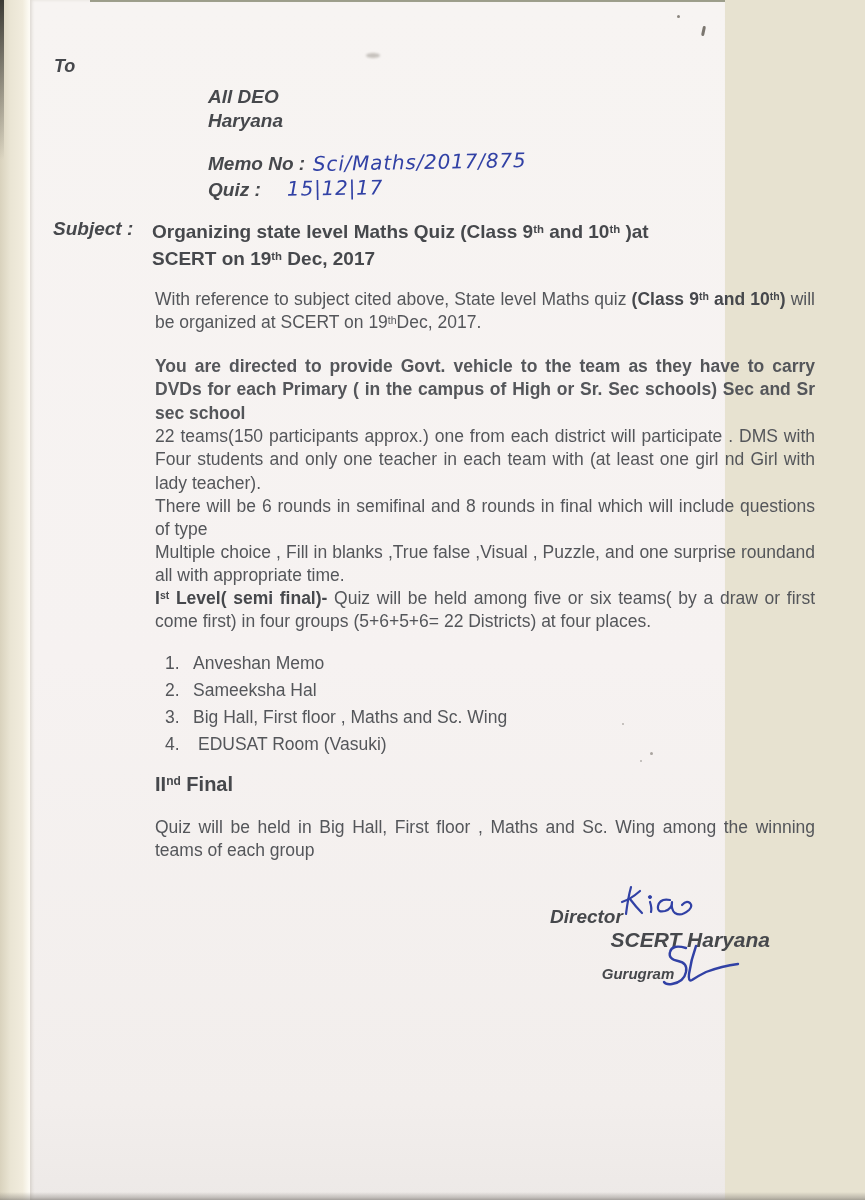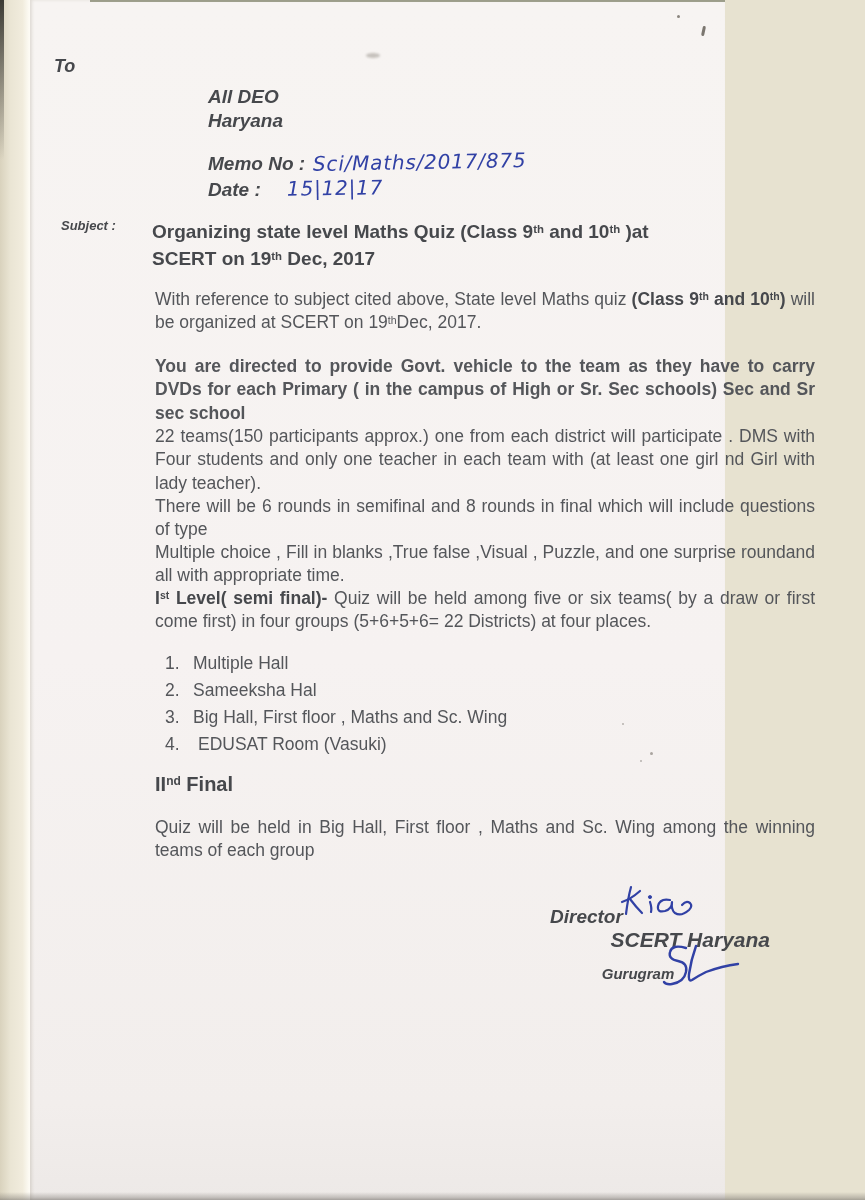--- a/index.html
+++ b/index.html
@@ -49,21 +49,21 @@
     color:#3141a5; letter-spacing:0.8px; display:inline-block;
   }
   
   .to-label { position:absolute; left:24px; top:56px; font-size:18px; }
   .recipient { position:absolute; left:178px; top:85px; font-size:19px; line-height:24px; }
   .memo-row { position:absolute; left:178px; top:151px; font-size:19px; }
   .memo-row .hand { font-size:20px; margin-left:8px; transform:rotate(-1deg) translateY(-1px); }
   .date-row { position:absolute; left:178px; top:177px; font-size:19px; }
   .date-row .hand { font-size:20px; margin-left:26px; transform:rotate(-1deg) translateY(-1px); }
   
-  .subject-label { position:absolute; left:23px; top:218px; font-size:13px;margin-left:8px; }
+  .subject-label { position:absolute; left:23px; top:218px; font-size:19px; }
   .subject-text  { position:absolute; left:122px; top:218px; width:620px;
                    font-size:19px; line-height:27px; font-weight:700; color:#46484c; }
   
   .list { position:absolute; left:135px; top:650px; font-size:17.5px; color:#54565a; }
   .list-row { display:flex; height:27px; line-height:27px; }
   .list-num { width:28px; }
   
   .heading2 { position:absolute; left:125px; top:757px; font-size:20px; font-weight:700; color:#46484c;margin-top:16px; }
   
   .sig-title { position:absolute; left:520px; top:906px; width:220px; 
@@ -103,42 +103,42 @@
   <div class="recipient bi">
     <div>All DEO</div>
     <div>Haryana</div>
   </div>
 
   <div class="memo-row">
     <span class="bi">Memo No :</span><span class="hand">Sci/Maths/2017/875</span>
   </div>
 
   <div class="date-row">
-    <span class="bi">Date :</span><span class="hand">15|12|17</span>
+    <span class="bi">Quiz :</span><span class="hand">15|12|17</span>
   </div>
 
   <div class="subject-label bi">Subject :</div>
   <div class="subject-text"><span>Organizing state level Maths Quiz (Class 9</span><sup>th</sup><span> and 10</span><sup>th</sup><span> )at</span><br><span>SCERT  on 19</span><sup>th</sup><span> Dec, 2017</span></div>
 
   <div class="para" style="top:280px;"><span>With reference to subject cited above, State level Maths  quiz </span><span class="b">(Class 9</span><sup class="b">th</sup><span class="b"> and 10</span><sup class="b">th</sup><span class="b">)</span><span> will be organized at SCERT on 19</span><sup>th</sup><span>Dec, 2017.</span></div>
 
   <div class="para b" style="top:347px;">You are directed to  provide  Govt.  vehicle to the team as they have to carry DVDs for each Primary (  in the campus of High or Sr. Sec schools) Sec and Sr sec school</div>
 
   <div class="para" style="top:417px;">22 teams(150 participants approx.)  one from each district will participate . DMS with Four students and only one teacher in each team with (at least one girl  nd  Girl with lady teacher).</div>
 
   <div class="para" style="top:487px;">There will be 6 rounds in semifinal and 8 rounds in final which will include questions of type</div>
 
   <div class="para" style="top:533px;">Multiple choice , Fill in blanks ,True false ,Visual , Puzzle, and one surprise roundand all  with appropriate time.</div>
 
   <div class="para" style="top:579px;"><span class="b">I</span><sup class="b">st</sup><span class="b"> Level( semi final)- </span><span>Quiz will be held among five or six teams( by a draw or first come first) in four groups (5+6+5+6= 22 Districts) at four places.</span></div>
 
   <div class="list">
     <div class="list-row">
       <span class="list-num">1.</span>
-      <span>Multiple Hall</span>
+      <span>Anveshan Memo</span>
     </div>
     <div class="list-row">
       <span class="list-num">2.</span>
       <span>Sameeksha Hal</span>
     </div>
     <div class="list-row">
       <span class="list-num">3.</span>
       <span>Big Hall, First floor ,  Maths and Sc. Wing</span>
     </div>
     <div class="list-row">

